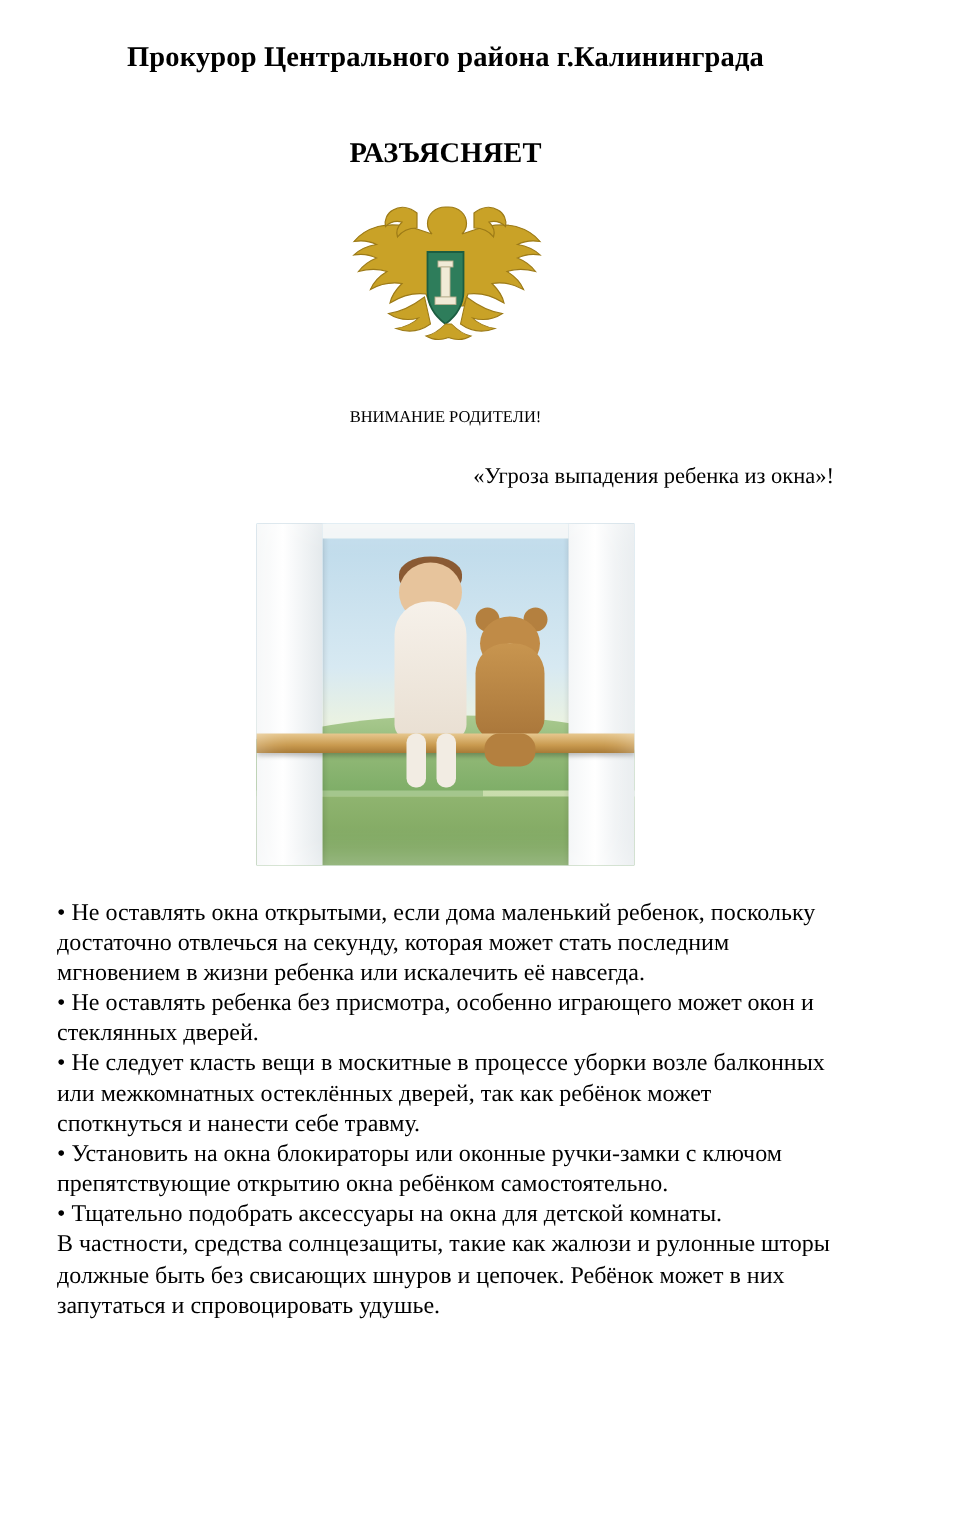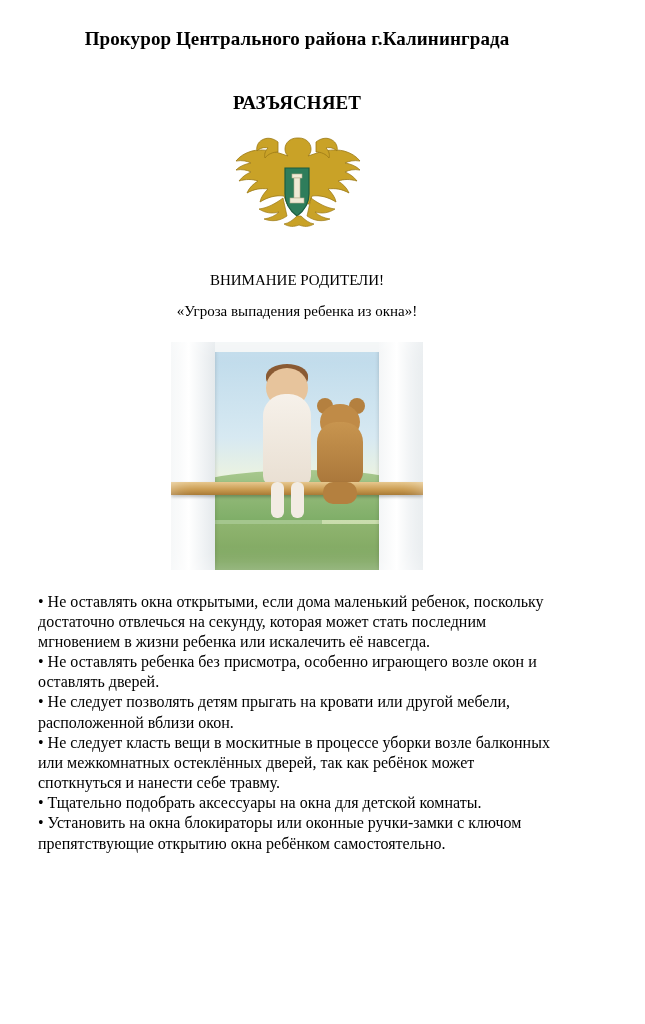--- a/index.html
+++ b/index.html
@@ -41,27 +41,27 @@
   }
   .emblem {
     width: 148px;
     height: 104px;
     position: relative;
   }
   .emblem svg { display: block; }
 
   .attention {
     text-align: center;
+    font-size: 11px;
+    margin-top: 40px;
+  }
+  .subtitle {
+    text-align: right;
     font-size: 15px;
-    margin-top: 40px;
-  }
-  .subtitle {
-    text-align: center;
-    font-size: 15px;
-    margin-top: 14px;
+    margin-top: 26px;
   }
 
   .photo-wrap {
     margin-top: 22px;
     display: flex;
     justify-content: center;
   }
   .photo {
     width: 252px;
     height: 228px;
@@ -260,20 +260,20 @@
       <div class="ph-sill"></div>
       <div class="ph-leg-a"></div>
       <div class="ph-leg-b"></div>
       <div class="ph-bear-leg"></div>
       <div class="ph-vignette"></div>
     </div>
   </div>
 
   <div class="body-text">
     <p class="bullet-line">• Не оставлять окна открытыми, если дома маленький ребенок, поскольку достаточно отвлечься на секунду, которая может стать последним мгновением в жизни ребенка или искалечить её навсегда.</p>
-    <p class="bullet-line">• Не оставлять ребенка без присмотра, особенно играющего возле окон и оставлять дверей.</p>
-    <p class="bullet-line">• Не следует позволять детям прыгать на кровати или другой мебели, расположенной вблизи окон.</p>
+    <p class="bullet-line">• Не оставлять ребенка без присмотра, особенно играющего может окон и стеклянных дверей.</p>
     <p class="bullet-line">• Не следует класть вещи в москитные в процессе уборки возле балконных или межкомнатных остеклённых дверей, так как ребёнок может споткнуться и нанести себе травму.</p>
+    <p class="bullet-line">• Установить на окна блокираторы или оконные ручки-замки с ключом препятствующие открытию окна ребёнком самостоятельно.</p>
     <p class="bullet-line">• Тщательно подобрать аксессуары на окна для детской комнаты.</p>
-    <p class="bullet-line">• Установить на окна блокираторы или оконные ручки-замки с ключом препятствующие открытию окна ребёнком самостоятельно.</p>
+    <p class="bullet-line">В частности, средства солнцезащиты, такие как жалюзи и рулонные шторы должные быть без свисающих шнуров и цепочек. Ребёнок может в них запутаться и спровоцировать удушье.</p>
   </div>
 
 </div>
 
 </body></html>

